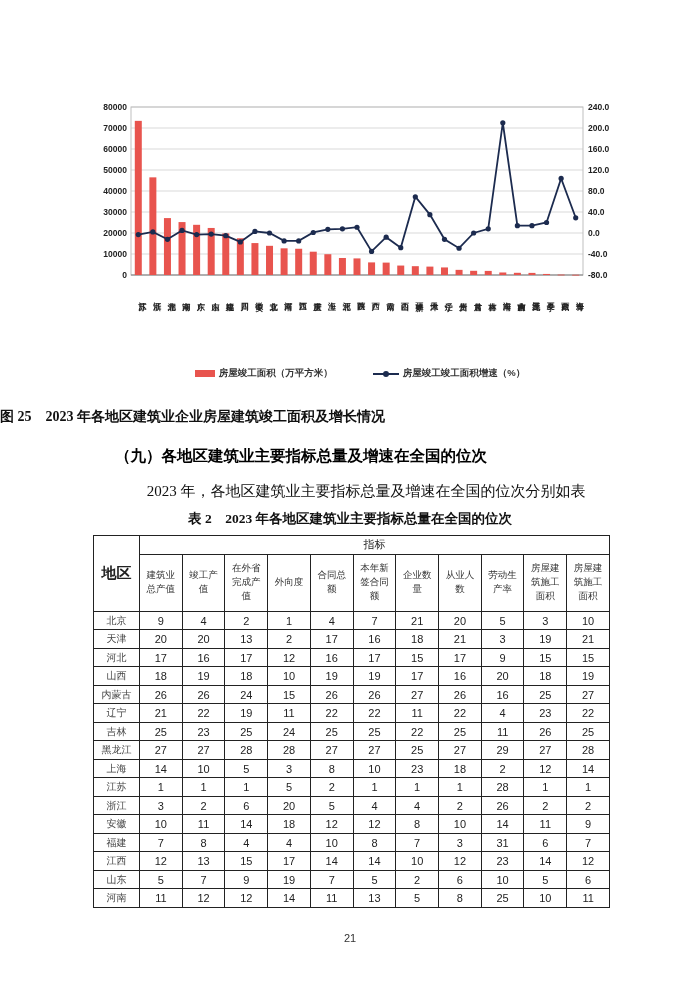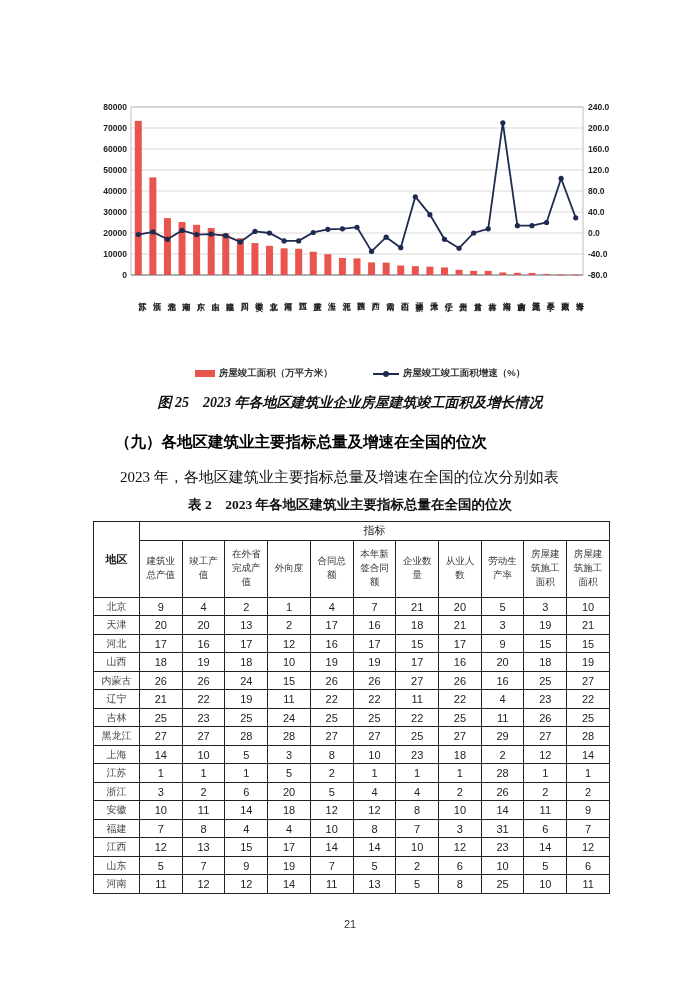--- a/index.html
+++ b/index.html
@@ -25,41 +25,41 @@
   .legend {
     display:flex; justify-content:center; gap:40px; margin-top:6px;
     font-family:"Liberation Sans", sans-serif; font-size:9.5px; font-weight:bold; color:#333;
   }
   .legend-item { display:flex; align-items:center; gap:4px;margin-top:48px; }
   .swatch-bar { width:20px; height:7px; display:inline-block; }
   .swatch-line { width:26px; height:7px; display:inline-block; position:relative; }
   .swatch-line .ln { position:absolute; top:3px; left:0; right:0; height:1.6px; }
   .swatch-line .dot { position:absolute; top:0.5px; left:10px; width:6px; height:6px; border-radius:50%; }
   .fig-caption {
-    text-align:center; font-weight:bold; font-size:14px; margin-top:14px; color:#111;font-style:italic;
+    font-weight:bold; font-size:14px; margin-top:28px; color:#111;
   }
   
   .section-heading {
     margin:20px 90px 0 115px; font-size:15.5px; font-weight:bold; color:#000;
   }
-  .para { margin:15px 88px 0 90px; font-size:15px; line-height:1.25; color:#111; }
+  .para { margin:15px 88px 0 90px; font-size:15px; line-height:1.25; color:#111;text-align:center; }
   .para.indent { text-indent:2em; }
   
   .table-title { text-align:center; font-weight:bold; font-size:13.5px; margin-top:9px; color:#111; }
   table.rank {
     margin-left:93px; margin-top:7px; border-collapse:collapse;
     width:517px; table-layout:fixed;
     font-family:"Liberation Sans", sans-serif;
   }
   table.rank th, table.rank td {
     border:1px solid #222; text-align:center; vertical-align:middle;
     color:#222; overflow:hidden;
   }
   table.rank { border:1.5px solid #222; }
-  th.region-h { width:46px; font-size:11px; font-weight:bold; font-family:"Liberation Serif", serif; }
+  th.region-h { width:46px; font-size:15px; font-weight:bold; font-family:"Liberation Serif", serif; }
   th.group-h { font-size:11px; font-weight:normal; height:19px; font-family:"Liberation Serif", serif; }
   tr.subhead th {
     font-size:9.5px; font-weight:normal; height:57px; line-height:1.45;
     padding:1px 2px; color:#333; font-family:"Liberation Serif", serif;
   }
   tbody td { font-size:11px; height:18.5px; padding:0; }
   tbody td.region { font-size:10px; color:#444; font-family:"Liberation Serif", serif;margin-top:16px; }
   .page-num { text-align:center; margin-top:24px; font-size:11px; color:#333; font-family:"Liberation Sans", sans-serif; }
 </style>
 </head>

